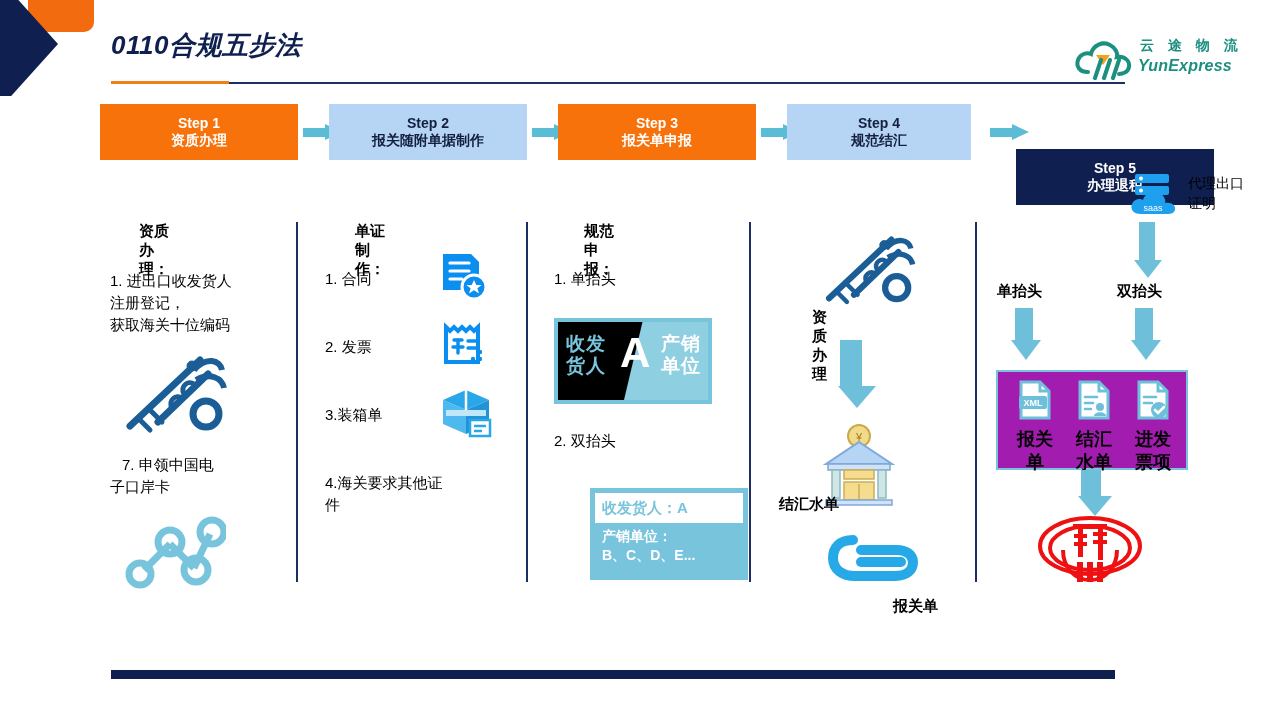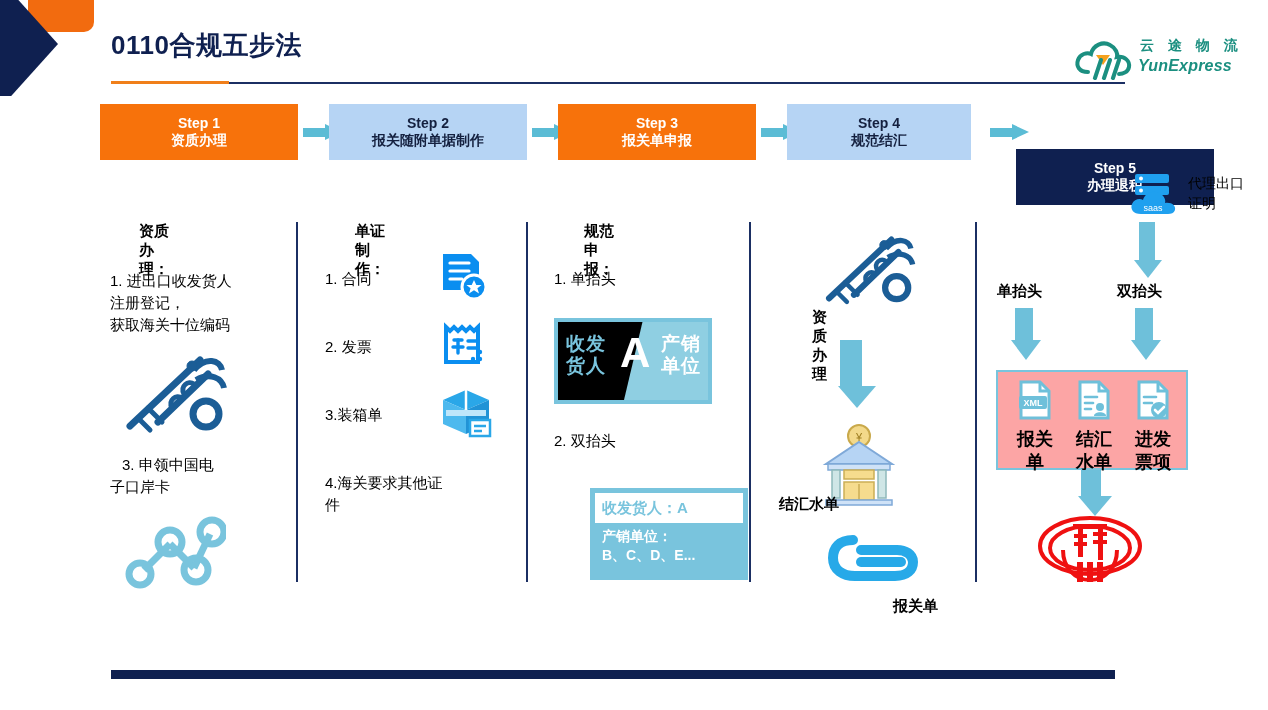--- a/index.html
+++ b/index.html
@@ -22,20 +22,21 @@
     background:#0f2050;
     clip-path:polygon(0% 0%,55% 0%,100% 50%,55% 100%,0% 100%);
     border-radius:6px;
   }
 
   
   .title{
     position:absolute;left:111px;top:28px;
     font-size:26px;font-weight:bold;color:#0f2050;letter-spacing:.5px;
     white-space:nowrap;
+    font-style:italic;
   }
   .title-rule-navy{
     position:absolute;left:111px;top:82px;width:1014px;height:2px;background:#1b2f63;
   }
   .title-rule-orange{
     position:absolute;left:111px;top:81px;width:118px;height:3px;background:#f07f1a;
   }
 
   
   .logo{position:absolute;left:1074px;top:36px;width:180px;height:48px;}
@@ -106,21 +107,21 @@
     font-size:15px;font-weight:bold;color:#79c4dd;box-sizing:border-box;
   }
   .hdrbox2 .row2{
     height:52px;padding:4px 0 0 7px;box-sizing:border-box;
     font-size:14px;font-weight:bold;color:#ffffff;line-height:1.35;
   }
 
   
   .docbox{
     position:absolute;left:996px;top:370px;width:192px;height:100px;
-    border:2px solid #79c4dd;box-sizing:border-box;background:#fca5a5;
+    border:2px solid #79c4dd;box-sizing:border-box;background:#a21caf;
   }
   .docbox .cell{
     position:absolute;top:8px;width:62px;text-align:center;
   }
   .docbox .cell .cap{
     font-size:18px;font-weight:bold;color:#000;line-height:1.25;margin-top:8px;
   }
 
   .arrow-v{position:absolute;width:26px;}
   .arrow-v .bar{margin:0 auto;width:14px;background:#6ec0da;}
@@ -221,21 +222,21 @@
         <path d="M16 68 L28 80" stroke-width="5" stroke-linecap="round"></path>
         <path d="M36 72 L86 24" stroke-width="7" stroke-linecap="round"></path>
         <path d="M62 44 C58 36 66 30 72 34" fill="none" stroke-width="5"></path>
         <path d="M50 58 C46 50 54 44 60 48" fill="none" stroke-width="5"></path>
         <path d="M72 20 C84 6 98 10 100 20" fill="none" stroke-width="6"></path>
         <path d="M74 30 C88 22 100 28 102 38" fill="none" stroke-width="6"></path>
         <circle cx="70" cy="16" r="5"></circle>
       </g>
     </svg>
 
-    <div class="item" style="position:absolute;left:12px;top:232px;white-space:nowrap;">3. 申领中国电</div>
+    <div class="item" style="position:absolute;left:12px;top:232px;white-space:nowrap;">7. 申领中国电</div>
     <div class="item" style="position:absolute;left:0;top:254px;white-space:nowrap;">子口岸卡</div>
 
     <svg class="ic" style="position:absolute;left:12px;top:292px;" width="104" height="76" viewBox="0 0 104 76">
       <g stroke="#79c4dd" stroke-width="7" fill="none">
         <line x1="22" y1="56" x2="48" y2="30"></line>
         <line x1="48" y1="30" x2="72" y2="54"></line>
         <line x1="72" y1="54" x2="88" y2="20"></line>
         <circle cx="18" cy="60" r="11"></circle>
         <circle cx="48" cy="28" r="12"></circle>
         <circle cx="74" cy="56" r="12"></circle>

